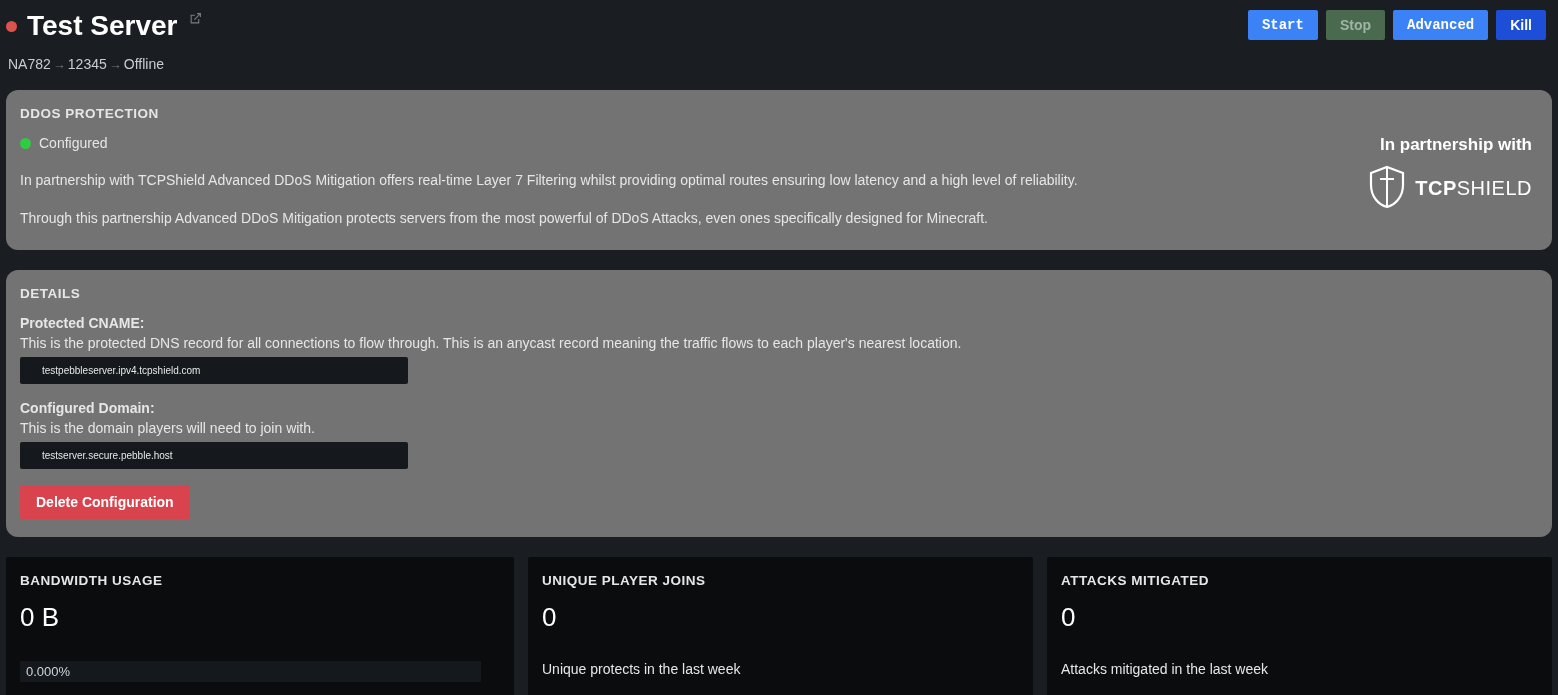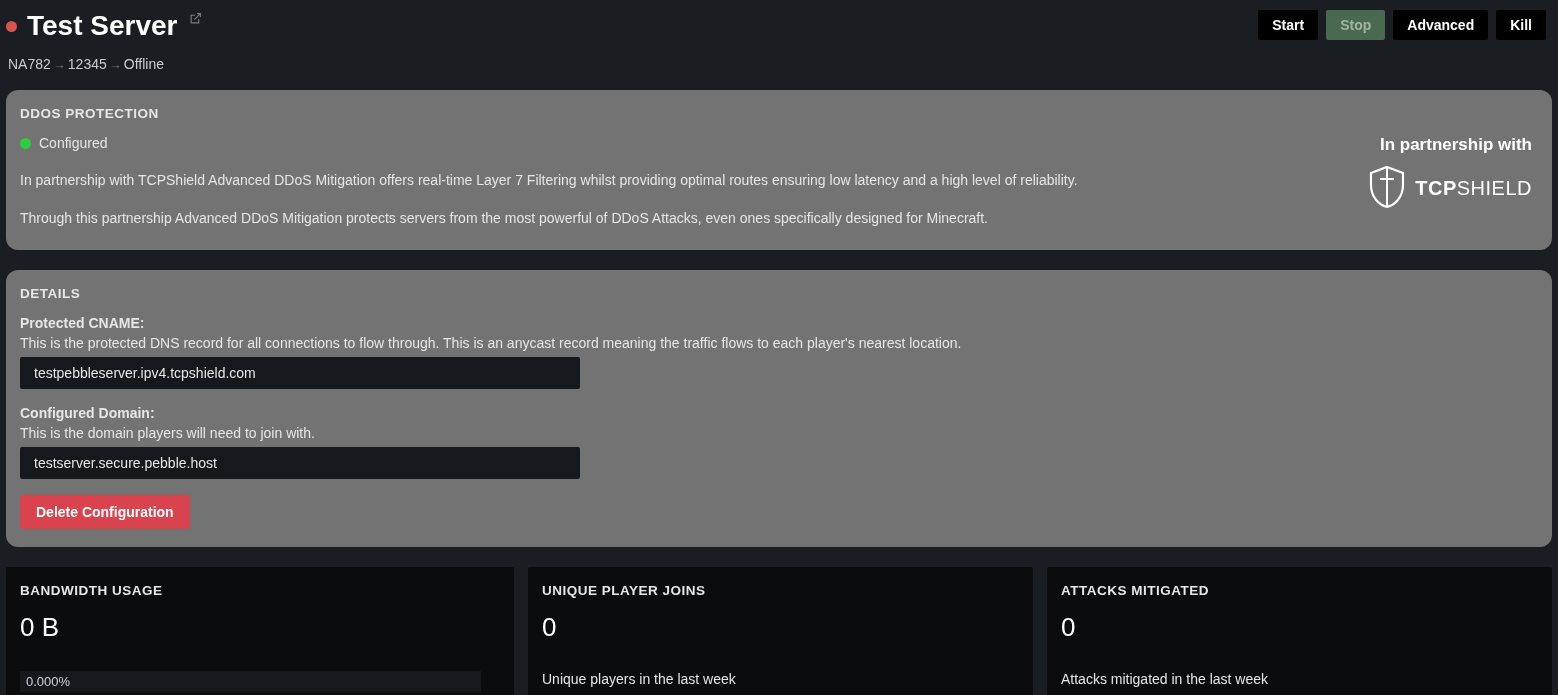--- a/index.html
+++ b/index.html
@@ -21,23 +21,23 @@
   }
   .status-dot.green { background: #2ecc40; }
   .server-title { font-size: 28px; font-weight: 700; color: #fff; }
   .title-edit-icon { color: #7a7f87; font-size: 14px; margin-left: 2px; position: relative; top: -6px;}
   .btn-row { display: flex; gap: 8px; padding-right: 6px;}
   .btn {
     border: none; color: #fff; font-weight: 600;
     font-size: 14px; padding: 7px 14px; cursor: pointer;
     border-radius: 2px;
   }
-  .btn-green { background: #000000; }
+  .btn-green { background: #3b82f6; font-family: Liberation Mono, monospace; }
   .btn-green-muted { background: #4a6a4f; color: #9fb5a3; cursor: default;}
-  .btn-red { background: #000000; }
+  .btn-red { background: #1d4ed8; }
   .btn-red-wide { background: #d9434e; padding: 9px 16px; }
 
   .crumbs { display: flex; align-items: center; gap: 2px; color: #c9cdd3; font-size: 14px; margin: 14px 0 18px 2px;}
   .crumb-arrow { color: #6f7580; font-size: 13px;}
 
   
   .panel {
     background: #737373;
     border-radius: 12px;
     padding: 16px 14px 18px 14px;
@@ -56,23 +56,23 @@
   .tcps-logo { display: flex; align-items: center; justify-content: flex-end; gap: 8px;}
   .tcps-text { font-size: 20px; font-weight: 700; color: #fff; letter-spacing: .5px;}
   .tcps-text .thin { font-weight: 400; }
 
   
   .field-label { font-weight: 700; color: #e6e6e6; margin-top: 2px;}
   .field-help  { color: #e6e6e6; margin: 4px 0 6px 0;}
   .value-box {
     background: #15181c;
     color: #e6e6e6;
-    padding: 8px 14px;
-    width: 560px;
-    font-size: 14px;
+    padding: 8px 22px;
+    width: 388px;
+    font-size: 10px;
     margin-bottom: 16px;
     border-radius: 2px;
   }
 
   
   .stats-row { display: flex; gap: 14px; }
   .stat {
     flex: 1;
     background: #0b0c0e;
     border-radius: 2px;
@@ -164,21 +164,21 @@
 
     <div class="stat">
       <h3>BANDWIDTH USAGE</h3>
       <div class="stat-big">0 B</div>
       <div class="progress-bar">0.000%</div>
     </div>
 
     <div class="stat">
       <h3>UNIQUE PLAYER JOINS</h3>
       <div class="stat-big">0</div>
-      <div class="stat-sub">Unique players in the last week</div>
+      <div class="stat-sub">Unique protects in the last week</div>
     </div>
 
     <div class="stat">
       <h3>ATTACKS MITIGATED</h3>
       <div class="stat-big">0</div>
       <div class="stat-sub">Attacks mitigated in the last week</div>
     </div>
 
   </div>
 

